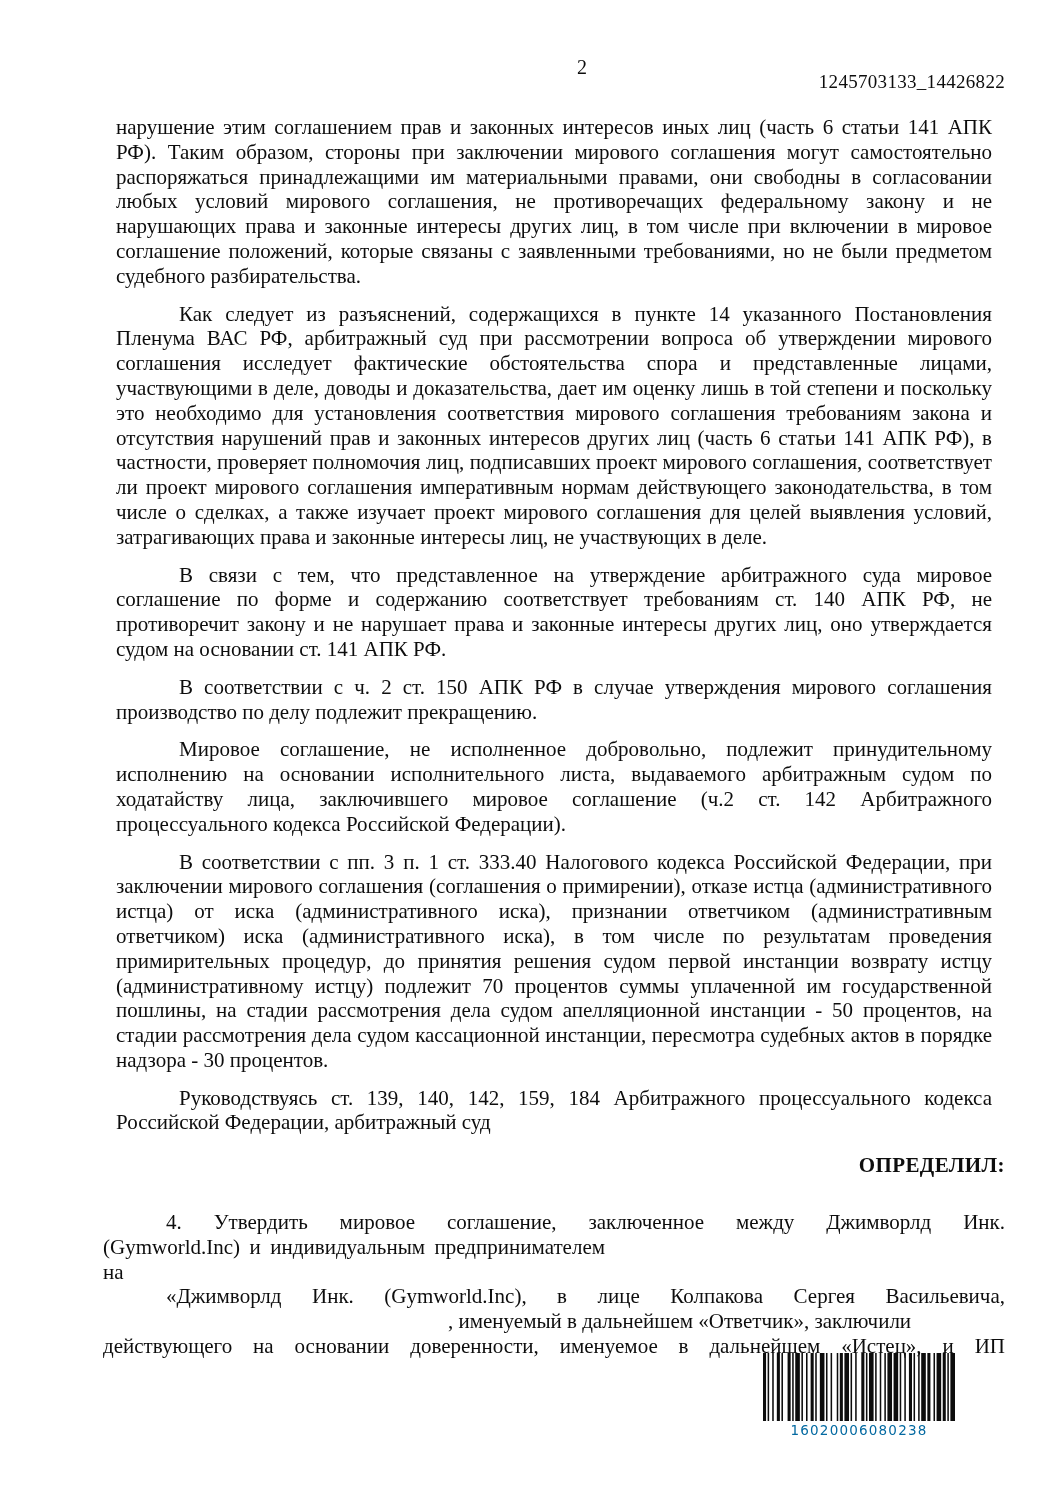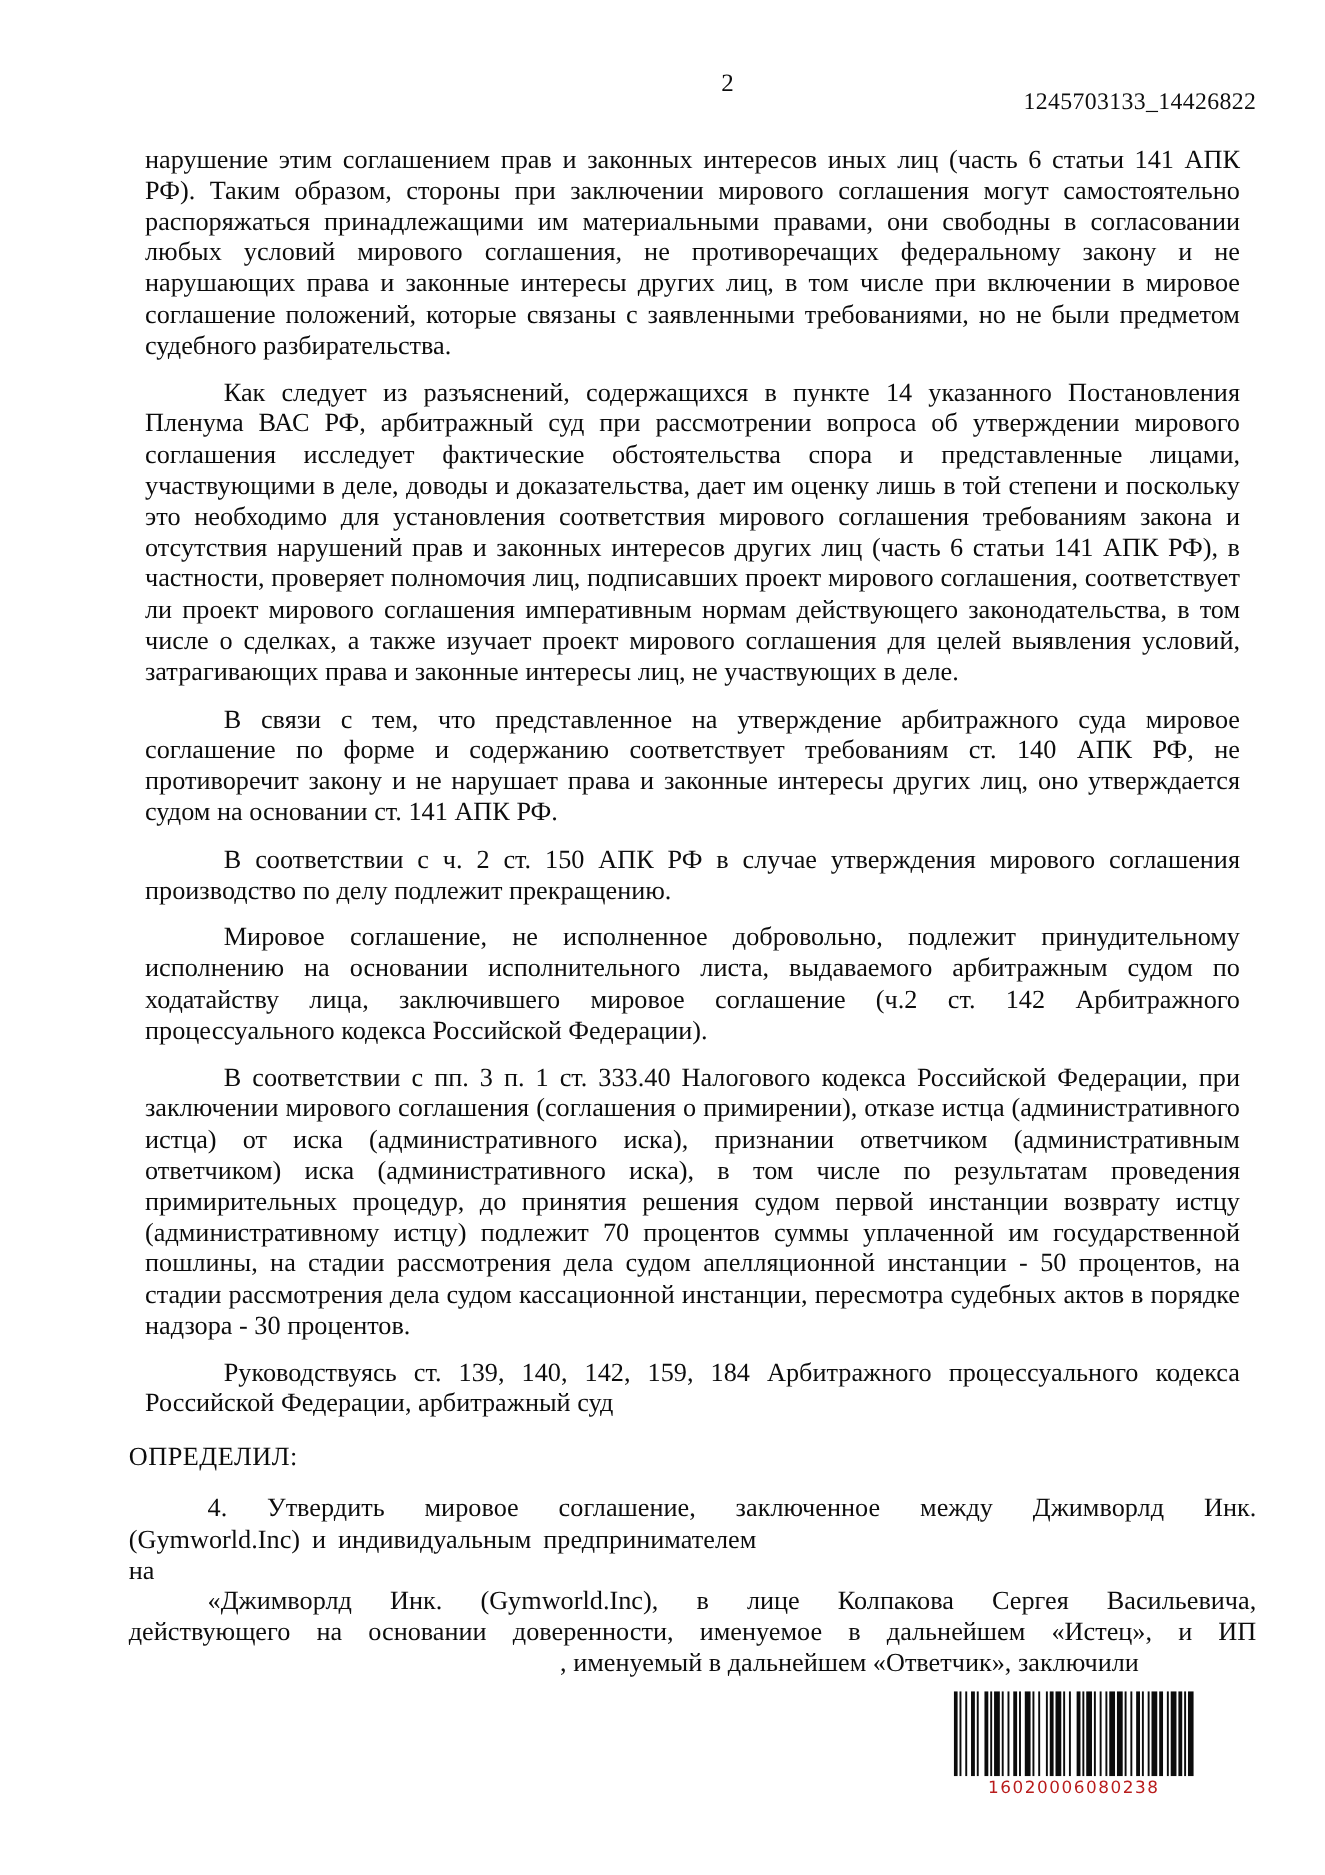--- a/index.html
+++ b/index.html
@@ -43,44 +43,44 @@
     line-height: 24.8px;
     text-align: justify;
   }
   .para {
     margin: 13px;
     text-indent: 63px;
     text-align: justify;
   }
   .para.no-indent { text-indent: 0; }
   .ruling-heading {
-    margin: 18px 0 16px 0;
-    text-align: left;
-    font-weight: 400;
+    margin: 18px 0 32px 0;
+    text-align: right;
+    font-weight: 700;
     letter-spacing: 0.4px;
     text-indent: 0;
   }
   .rline { text-align: justify; }
   .rline.stretch { text-align-last: justify; }
   .rline.indent { text-indent: 63px; }
   .redaction-gap { display: inline-block; height: 2px; }
   .barcode-block {
     position: absolute;
     left: 763px;
     top: 1353px;
     width: 192px;
     text-align: center;
   }
   .barcode-svg { display: block; width: 192px; height: 68px; }
   .barcode-number {
     margin-top: 1px;
     font-family: "DejaVu Sans", "Liberation Sans", sans-serif;
     font-size: 13.5px;
     letter-spacing: 1.2px;
-    color: #b91c1c;
+    color: #0369a1;
     white-space: nowrap;
   }
 </style>
 </head>
 <body>
 
 <div class="page">
 
   <div class="header">
     <span class="page-num">2</span>
@@ -95,22 +95,22 @@
       <p class="para">Мировое соглашение, не исполненное добровольно, подлежит принудительному исполнению на основании исполнительного листа, выдаваемого арбитражным судом по ходатайству лица, заключившего мировое соглашение (ч.2 ст. 142 Арбитражного процессуального кодекса Российской Федерации).</p>
       <p class="para">В соответствии с пп. 3 п. 1 ст. 333.40 Налогового кодекса Российской Федерации, при заключении мирового соглашения (соглашения о примирении), отказе истца (административного истца) от иска (административного иска), признании ответчиком (административным ответчиком) иска (административного иска), в том числе по результатам проведения примирительных процедур, до принятия решения судом первой инстанции возврату истцу (административному истцу) подлежит 70 процентов суммы уплаченной им государственной пошлины, на стадии рассмотрения дела судом апелляционной инстанции - 50 процентов, на стадии рассмотрения дела судом кассационной инстанции, пересмотра судебных актов в порядке надзора - 30 процентов.</p>
       <p class="para">Руководствуясь ст. 139, 140, 142, 159, 184 Арбитражного процессуального кодекса Российской Федерации, арбитражный суд</p>
       <p class="para ruling-heading">ОПРЕДЕЛИЛ:</p>
       <div>
         <div class="rline stretch indent"><span>4. Утвердить мировое соглашение, заключенное между Джимворлд Инк.</span></div>
         <div class="rline stretch"><span>(Gymworld.Inc) и индивидуальным предпринимателем</span><span class="redaction-gap" style="width: 400px;"></span><span>на</span></div>
       </div>
       <div>
         <div class="rline stretch indent"><span>«Джимворлд Инк. (Gymworld.Inc), в лице Колпакова Сергея Васильевича,</span></div>
+        <div class="rline"><span class="redaction-gap" style="width: 345px;"></span><span>, именуемый в дальнейшем «Ответчик», заключили</span></div>
         <div class="rline stretch"><span>действующего на основании доверенности, именуемое в дальнейшем «Истец», и ИП</span></div>
-        <div class="rline"><span class="redaction-gap" style="width: 345px;"></span><span>, именуемый в дальнейшем «Ответчик», заключили</span></div>
       </div>
     </div>
 
   <div class="barcode-block">
     <svg id="barcode-svg" class="barcode-svg" preserveAspectRatio="none" viewBox="0 0 125 68">
         <rect x="0" y="0" width="2" height="68" fill="#0c0c0c"></rect>
         <rect x="3" y="0" width="1" height="68" fill="#0c0c0c"></rect>
         <rect x="6" y="0" width="1" height="68" fill="#0c0c0c"></rect>
         <rect x="9" y="0" width="2" height="68" fill="#0c0c0c"></rect>
         <rect x="12" y="0" width="1" height="68" fill="#0c0c0c"></rect>

